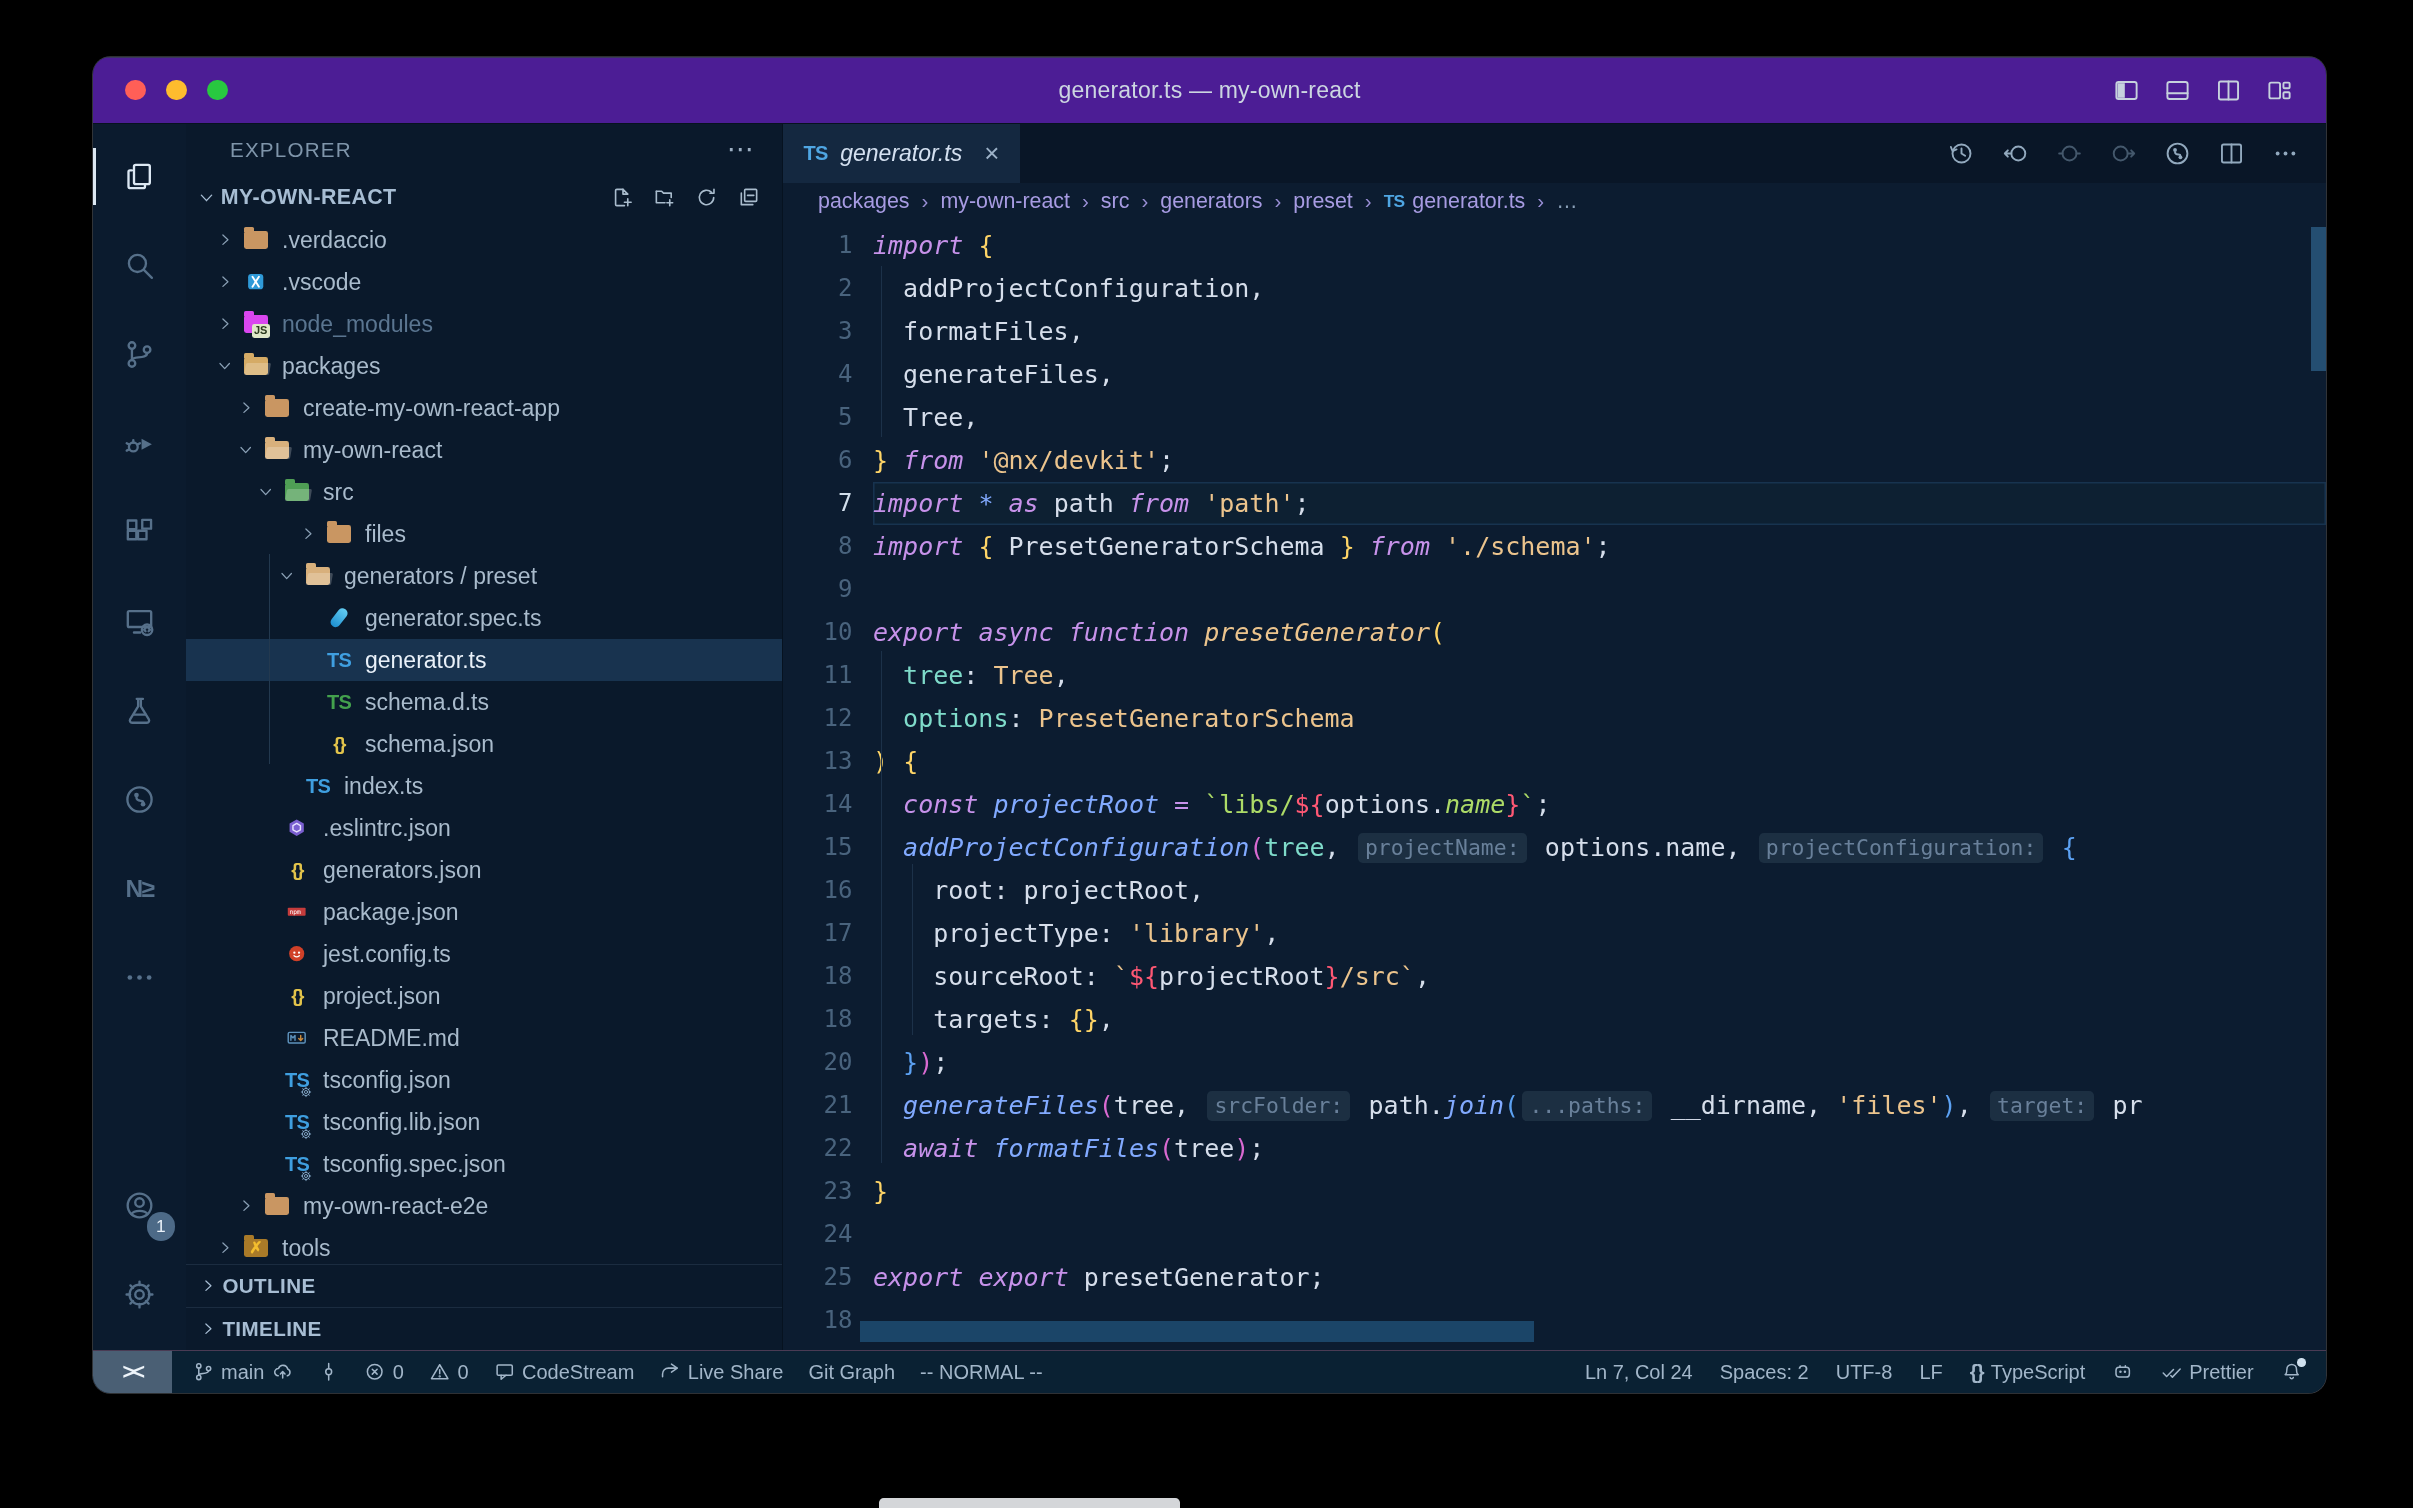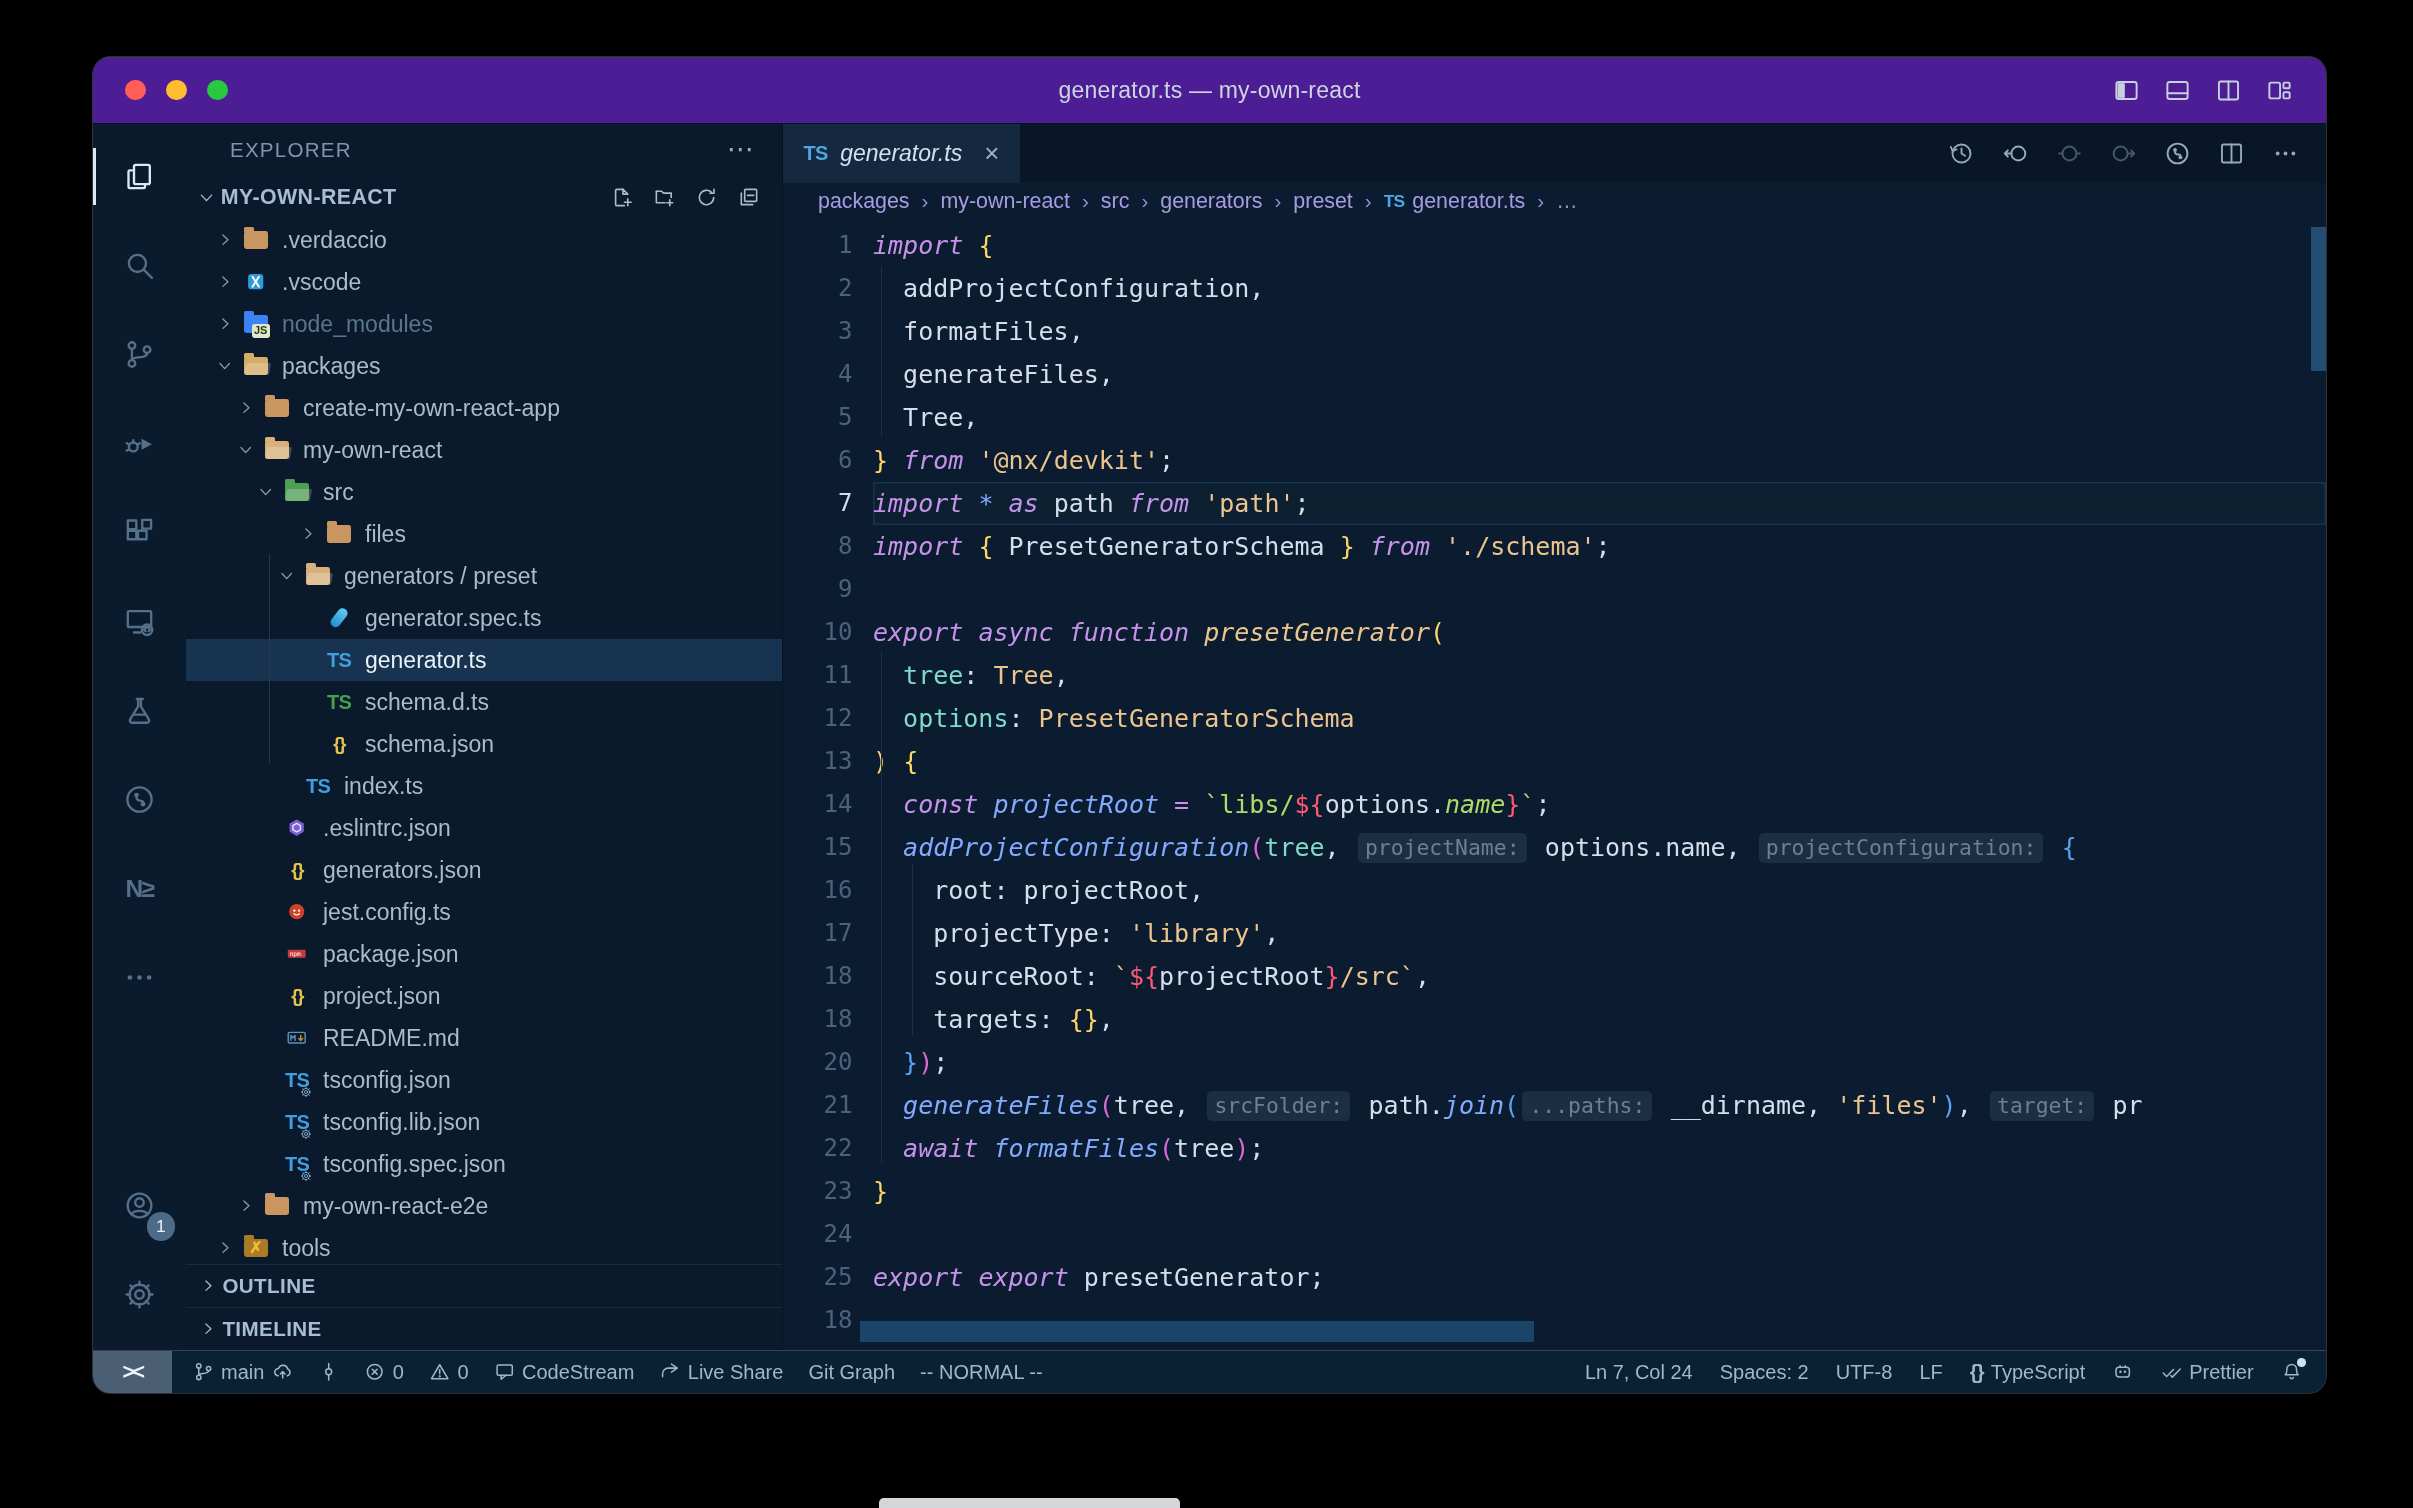--- a/index.html
+++ b/index.html
@@ -354,21 +354,21 @@
             </div>
             <div class="trow dim" style="padding-left: 25px;">
               <span class="tchev">
                 <span>
                   <svg width="17.4" height="17.4" viewBox="0 0 24 24" fill="none" stroke="currentColor" stroke-width="1.7" stroke-linecap="round" stroke-linejoin="round">
                     <path d="M9.5 5.5l7 6.5-7 6.5"></path>
                   </svg>
                 </span>
               </span>
               <span class="ticon">
-                <span class="fold" style="background: #3b82f6;">
+                <span class="fold" style="background: #d946ef;">
                   <span class="jsb">JS</span>
                 </span>
               </span>
               <span class="tlabel">node_modules</span>
             </div>
             <div class="trow" style="padding-left: 25px;">
               <span class="tchev">
                 <span>
                   <svg width="17.4" height="17.4" viewBox="0 0 24 24" fill="none" stroke="currentColor" stroke-width="1.7" stroke-linecap="round" stroke-linejoin="round">
                     <path d="M5.5 9l6.5 7 6.5-7"></path>
@@ -491,46 +491,46 @@
                 </span>
               </span>
               <span class="tlabel">.eslintrc.json</span>
             </div>
             <div class="trow" style="padding-left: 66px;">
               <span class="tchev"></span>
               <span class="ticon">
                 <span class="brc">{}</span>
               </span>
               <span class="tlabel">generators.json</span>
+            </div>
+            <div class="trow" style="padding-left: 66px;">
+              <span class="tchev"></span>
+              <span class="ticon">
+                <span>
+                  <svg width="21.4" height="21.4" viewBox="0 0 24 24" fill="none" stroke="currentColor" stroke-width="1.7" stroke-linecap="round" stroke-linejoin="round" style="font-size:29px">
+                    <rect x="2" y="7.5" width="20" height="9" rx="1" fill="#c53c3c" stroke="none"></rect>
+                    <text x="4" y="14.7" font-size="7" fill="#ffffff" font-family="monospace" stroke="none">npm</text>
+                  </svg>
+                </span>
+              </span>
+              <span class="tlabel">package.json</span>
             </div>
             <div class="trow" style="padding-left: 66px;">
               <span class="tchev"></span>
               <span class="ticon">
                 <span>
                   <svg width="21.4" height="21.4" viewBox="0 0 24 24" fill="none" stroke="currentColor" stroke-width="1.7" stroke-linecap="round" stroke-linejoin="round">
                     <circle cx="12" cy="12" r="8.5" fill="#d04028" stroke="none"></circle>
                     <circle cx="9.4" cy="10.8" r="1.3" fill="#fff" stroke="none"></circle>
                     <circle cx="14.6" cy="10.8" r="1.3" fill="#fff" stroke="none"></circle>
                     <path d="M9 14.3c2 1.7 4 1.7 6 0" stroke="#fff" stroke-width="1.4" fill="none"></path>
                   </svg>
                 </span>
               </span>
               <span class="tlabel">jest.config.ts</span>
-            </div>
-            <div class="trow" style="padding-left: 66px;">
-              <span class="tchev"></span>
-              <span class="ticon">
-                <span>
-                  <svg width="21.4" height="21.4" viewBox="0 0 24 24" fill="none" stroke="currentColor" stroke-width="1.7" stroke-linecap="round" stroke-linejoin="round" style="font-size:29px">
-                    <rect x="2" y="7.5" width="20" height="9" rx="1" fill="#c53c3c" stroke="none"></rect>
-                    <text x="4" y="14.7" font-size="7" fill="#ffffff" font-family="monospace" stroke="none">npm</text>
-                  </svg>
-                </span>
-              </span>
-              <span class="tlabel">package.json</span>
             </div>
             <div class="trow" style="padding-left: 66px;">
               <span class="tchev"></span>
               <span class="ticon">
                 <span class="brc">{}</span>
               </span>
               <span class="tlabel">project.json</span>
             </div>
             <div class="trow" style="padding-left: 66px;">
               <span class="tchev"></span>

